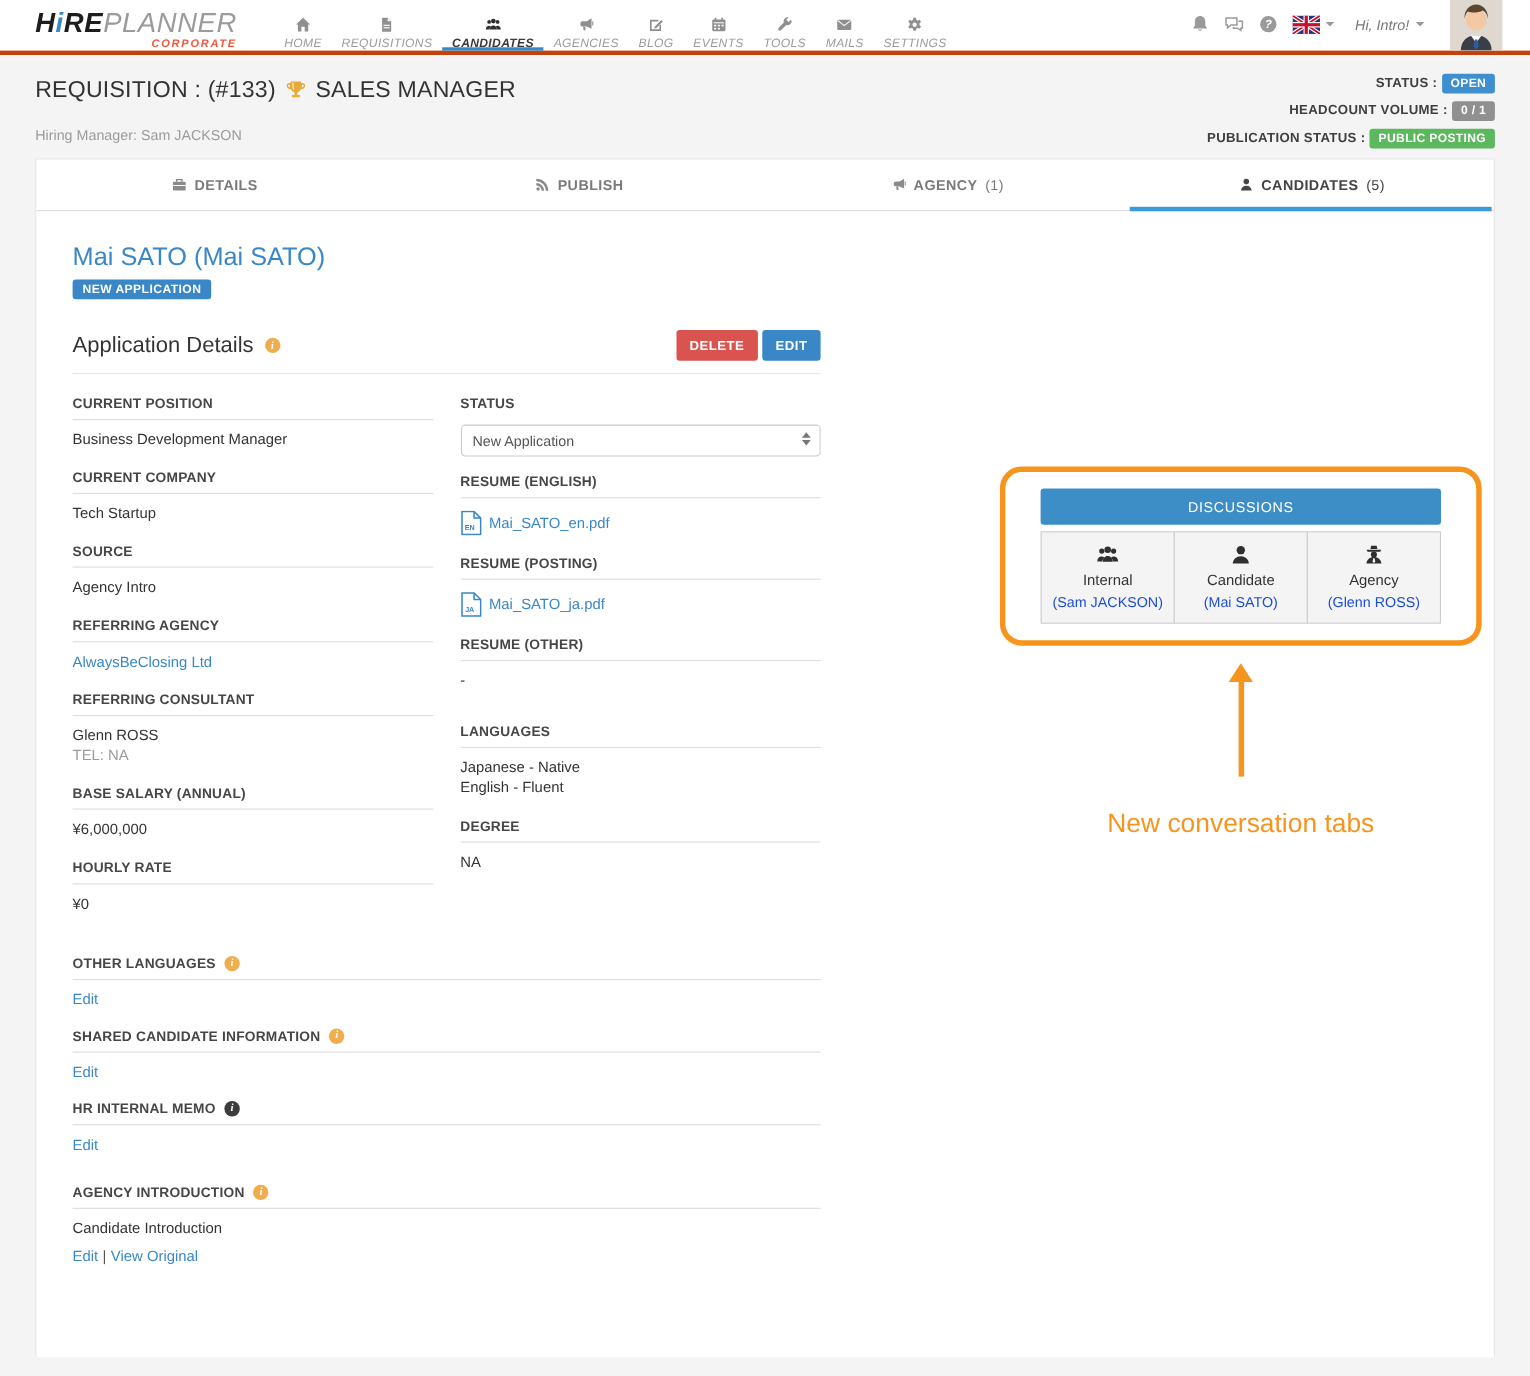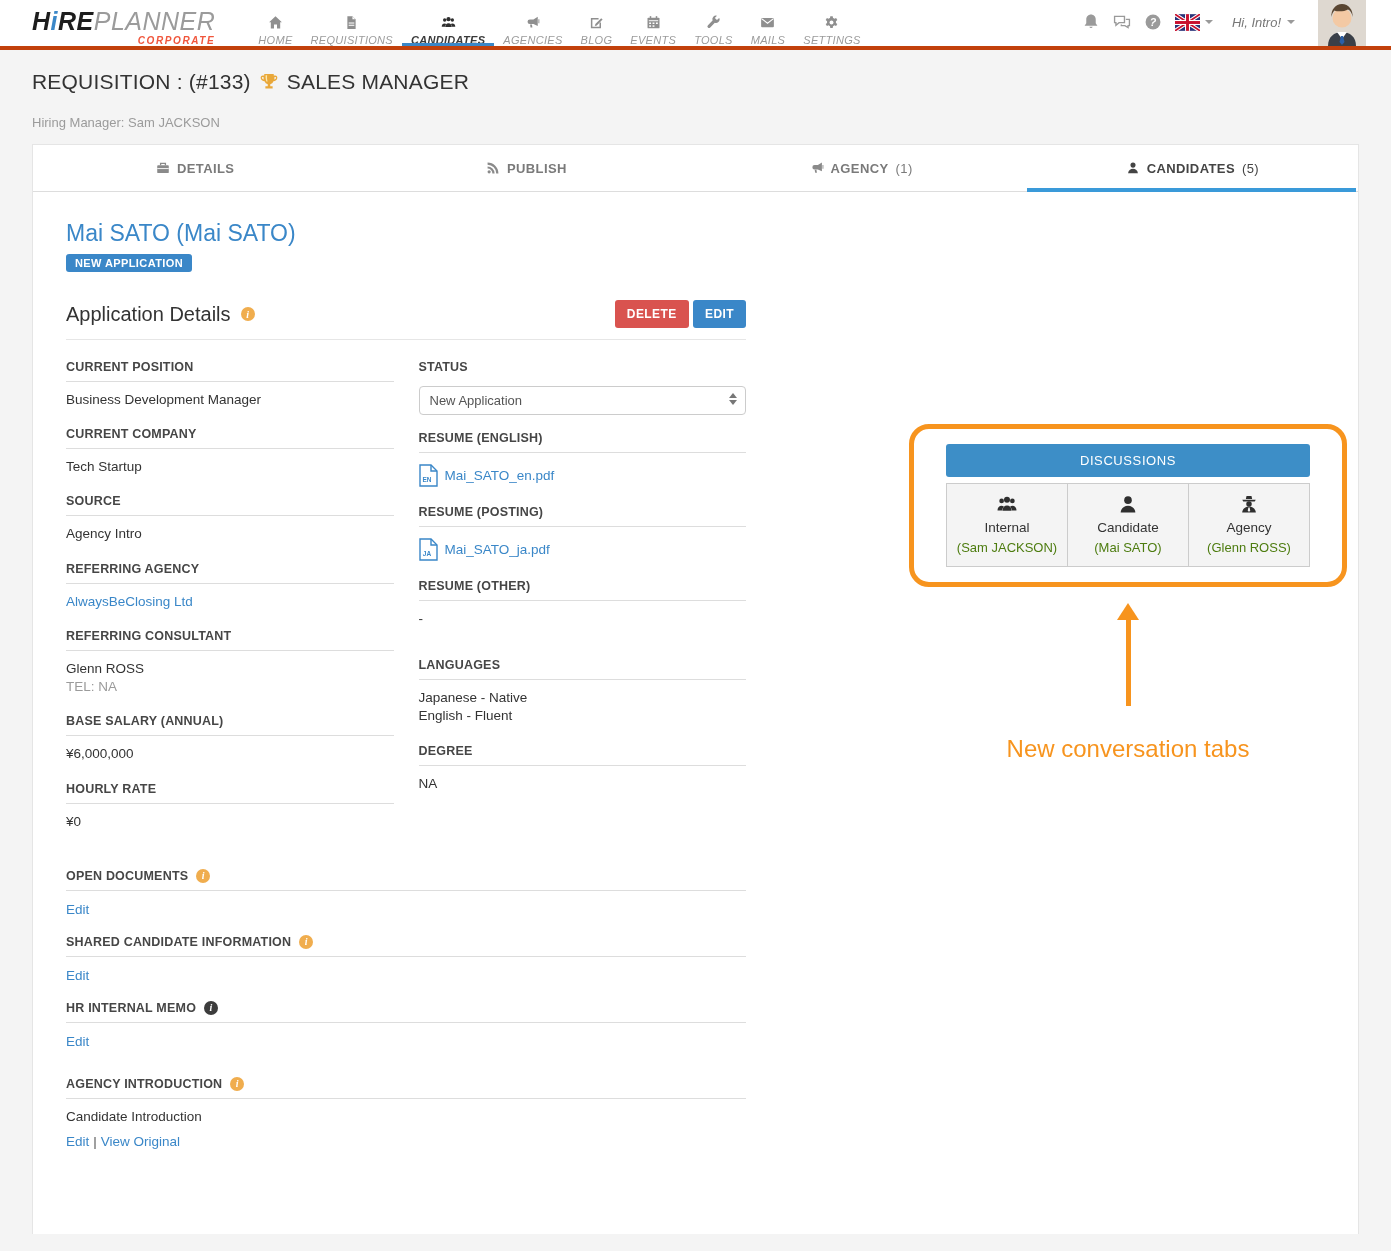--- a/index.html
+++ b/index.html
@@ -87,21 +87,21 @@
 
   
   .disc-area { position:absolute; top:152px; right:11px; width:438px; z-index:2; }
   .disc-box { border:5px solid #f7941e; border-radius:20px; padding:15px 32px; }
   .disc-header { background:#3d8ec7; color:#fff; font-size:13px; letter-spacing:0.6px; text-align:center; padding:9px 0; border-radius:3px; cursor:pointer; }
   .disc-tabs { display:flex; margin-top:6px; }
   .disc-tab { flex:1; background:#f4f4f4; border:1px solid #ccc; margin-left:-1px; padding:10px 4px 11px; text-align:center; cursor:pointer; }
   .disc-tab:first-child { margin-left:0; }
   .disc-tab .dico { width:24px; height:21px; color:#2f2f2f; }
   .disc-tab .dtitle { font-size:13.5px; color:#333; margin-top:5px; }
-  .disc-tab .dsub { font-size:13px; color:#4d7c0f; margin-top:5px; }
+  .disc-tab .dsub { font-size:13px; color:#1d4ed8; margin-top:5px; }
   .annot { display:flex; flex-direction:column; align-items:center; margin-top:16px; }
   .arrow-head { width:0; height:0; border-left:11px solid transparent; border-right:11px solid transparent; border-bottom:17px solid #f7941e; }
   .arrow-line { width:5px; height:86px; background:#f7941e; }
   .annot-text { font-size:24px; color:#f7941e; margin-top:29px; }
 
   svg { display:block; }
 </style>
 </head>
 <body>
 
@@ -228,20 +228,25 @@
 <div class="page-header">
   <div class="req-title">
     <span>REQUISITION : (#133)</span>
     <svg width="20" height="20" viewBox="0 0 16 16">
         <path fill="#e9a83a" d="M4.2 1.6h7.6v1.2c1.5 0 2.9.2 2.9 1.7 0 1.9-1.8 2.7-3.1 2.8A4.2 4.2 0 0 1 9 9.8v1.6h1.9v1.7H5.1v-1.7H7V9.8a4.2 4.2 0 0 1-2.6-2.5C3.1 7.2 1.3 6.4 1.3 4.5c0-1.5 1.4-1.7 2.9-1.7zM3 4c-.5 0-.7.2-.7.5 0 .7.7 1.2 1.5 1.4A9 9 0 0 1 3.6 4zm10 0h-.6a9 9 0 0 1-.2 1.9c.8-.2 1.5-.7 1.5-1.4 0-.3-.2-.5-.7-.5z"></path>
         <path fill="#fce8b0" d="M5.3 2.6h1.2c-.2 1.8-.1 3.6.4 5h-1c-.5-1.4-.7-3.2-.6-5z"></path>
       </svg>
     <span>SALES MANAGER</span>
   </div>
   <div class="req-sub">Hiring Manager: Sam JACKSON</div>
+  <div class="status-block">
+    <div class="status-row"><span>STATUS :</span><span class="badge badge-open">OPEN</span></div>
+    <div class="status-row"><span>HEADCOUNT VOLUME :</span><span class="badge badge-count">0 / 1</span></div>
+    <div class="status-row"><span>PUBLICATION STATUS :</span><span class="badge badge-pub">PUBLIC POSTING</span></div>
+  </div>
 </div>
 
 <div class="card">
 
   <div class="tabs">
     <div class="tab">
       <svg class="tico" viewBox="0 0 16 16" fill="currentColor">
           <rect x="1.4" y="4.8" width="13.2" height="9" rx="1"></rect>
           <path d="M6 4.8V3.4h4v1.4h1.5V2H4.5v2.8z"></path>
           <rect x="1.4" y="8.2" width="13.2" height="1" fill="#fff"></rect>
@@ -373,21 +378,21 @@
         <div class="field">
           <div class="field-label">DEGREE</div>
           <div class="field-value">NA</div>
         </div>
       </div>
     </div>
 
     <div class="full-fields">
       <div class="ffield">
         <div class="field-label">
-            <span>OPEN DOCUMENTS</span>
+            <span>OTHER LANGUAGES</span>
             <span class="info-dot">i</span>
           </div>
         <a class="link">Edit</a>
       </div>
       <div class="ffield">
         <div class="field-label">
             <span>SHARED CANDIDATE INFORMATION</span>
             <span class="info-dot">i</span>
           </div>
         <a class="link">Edit</a>

